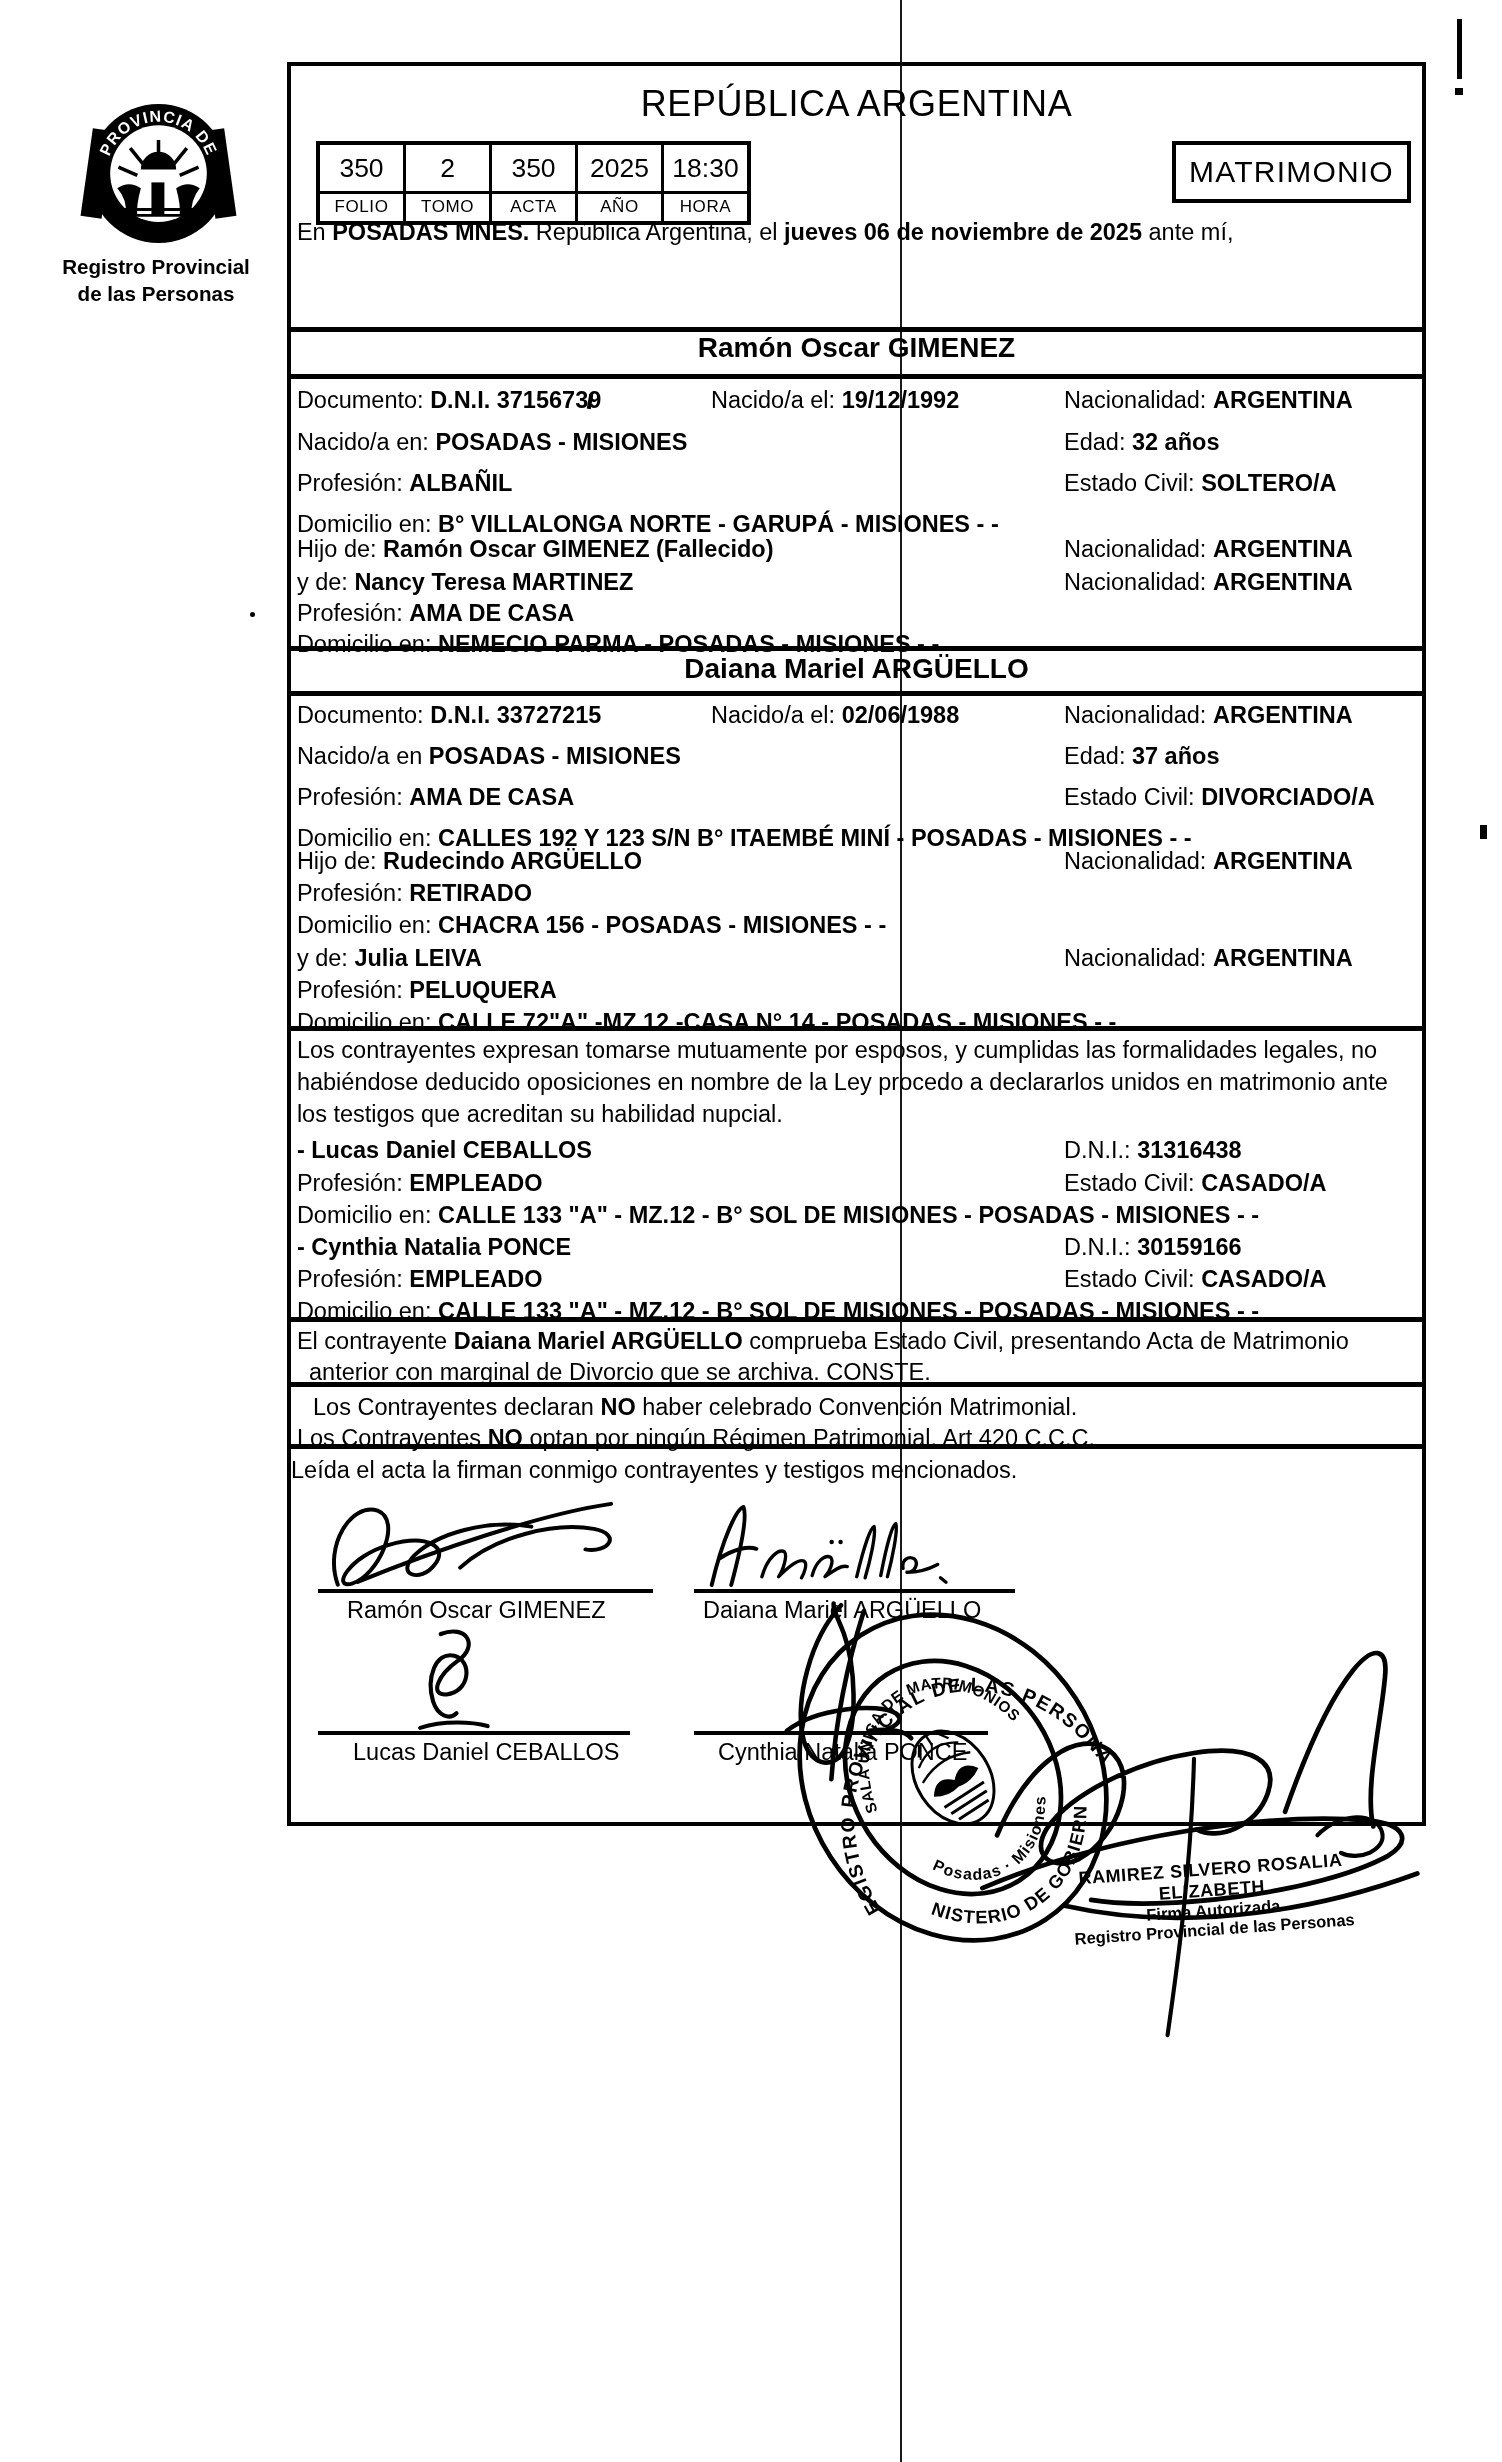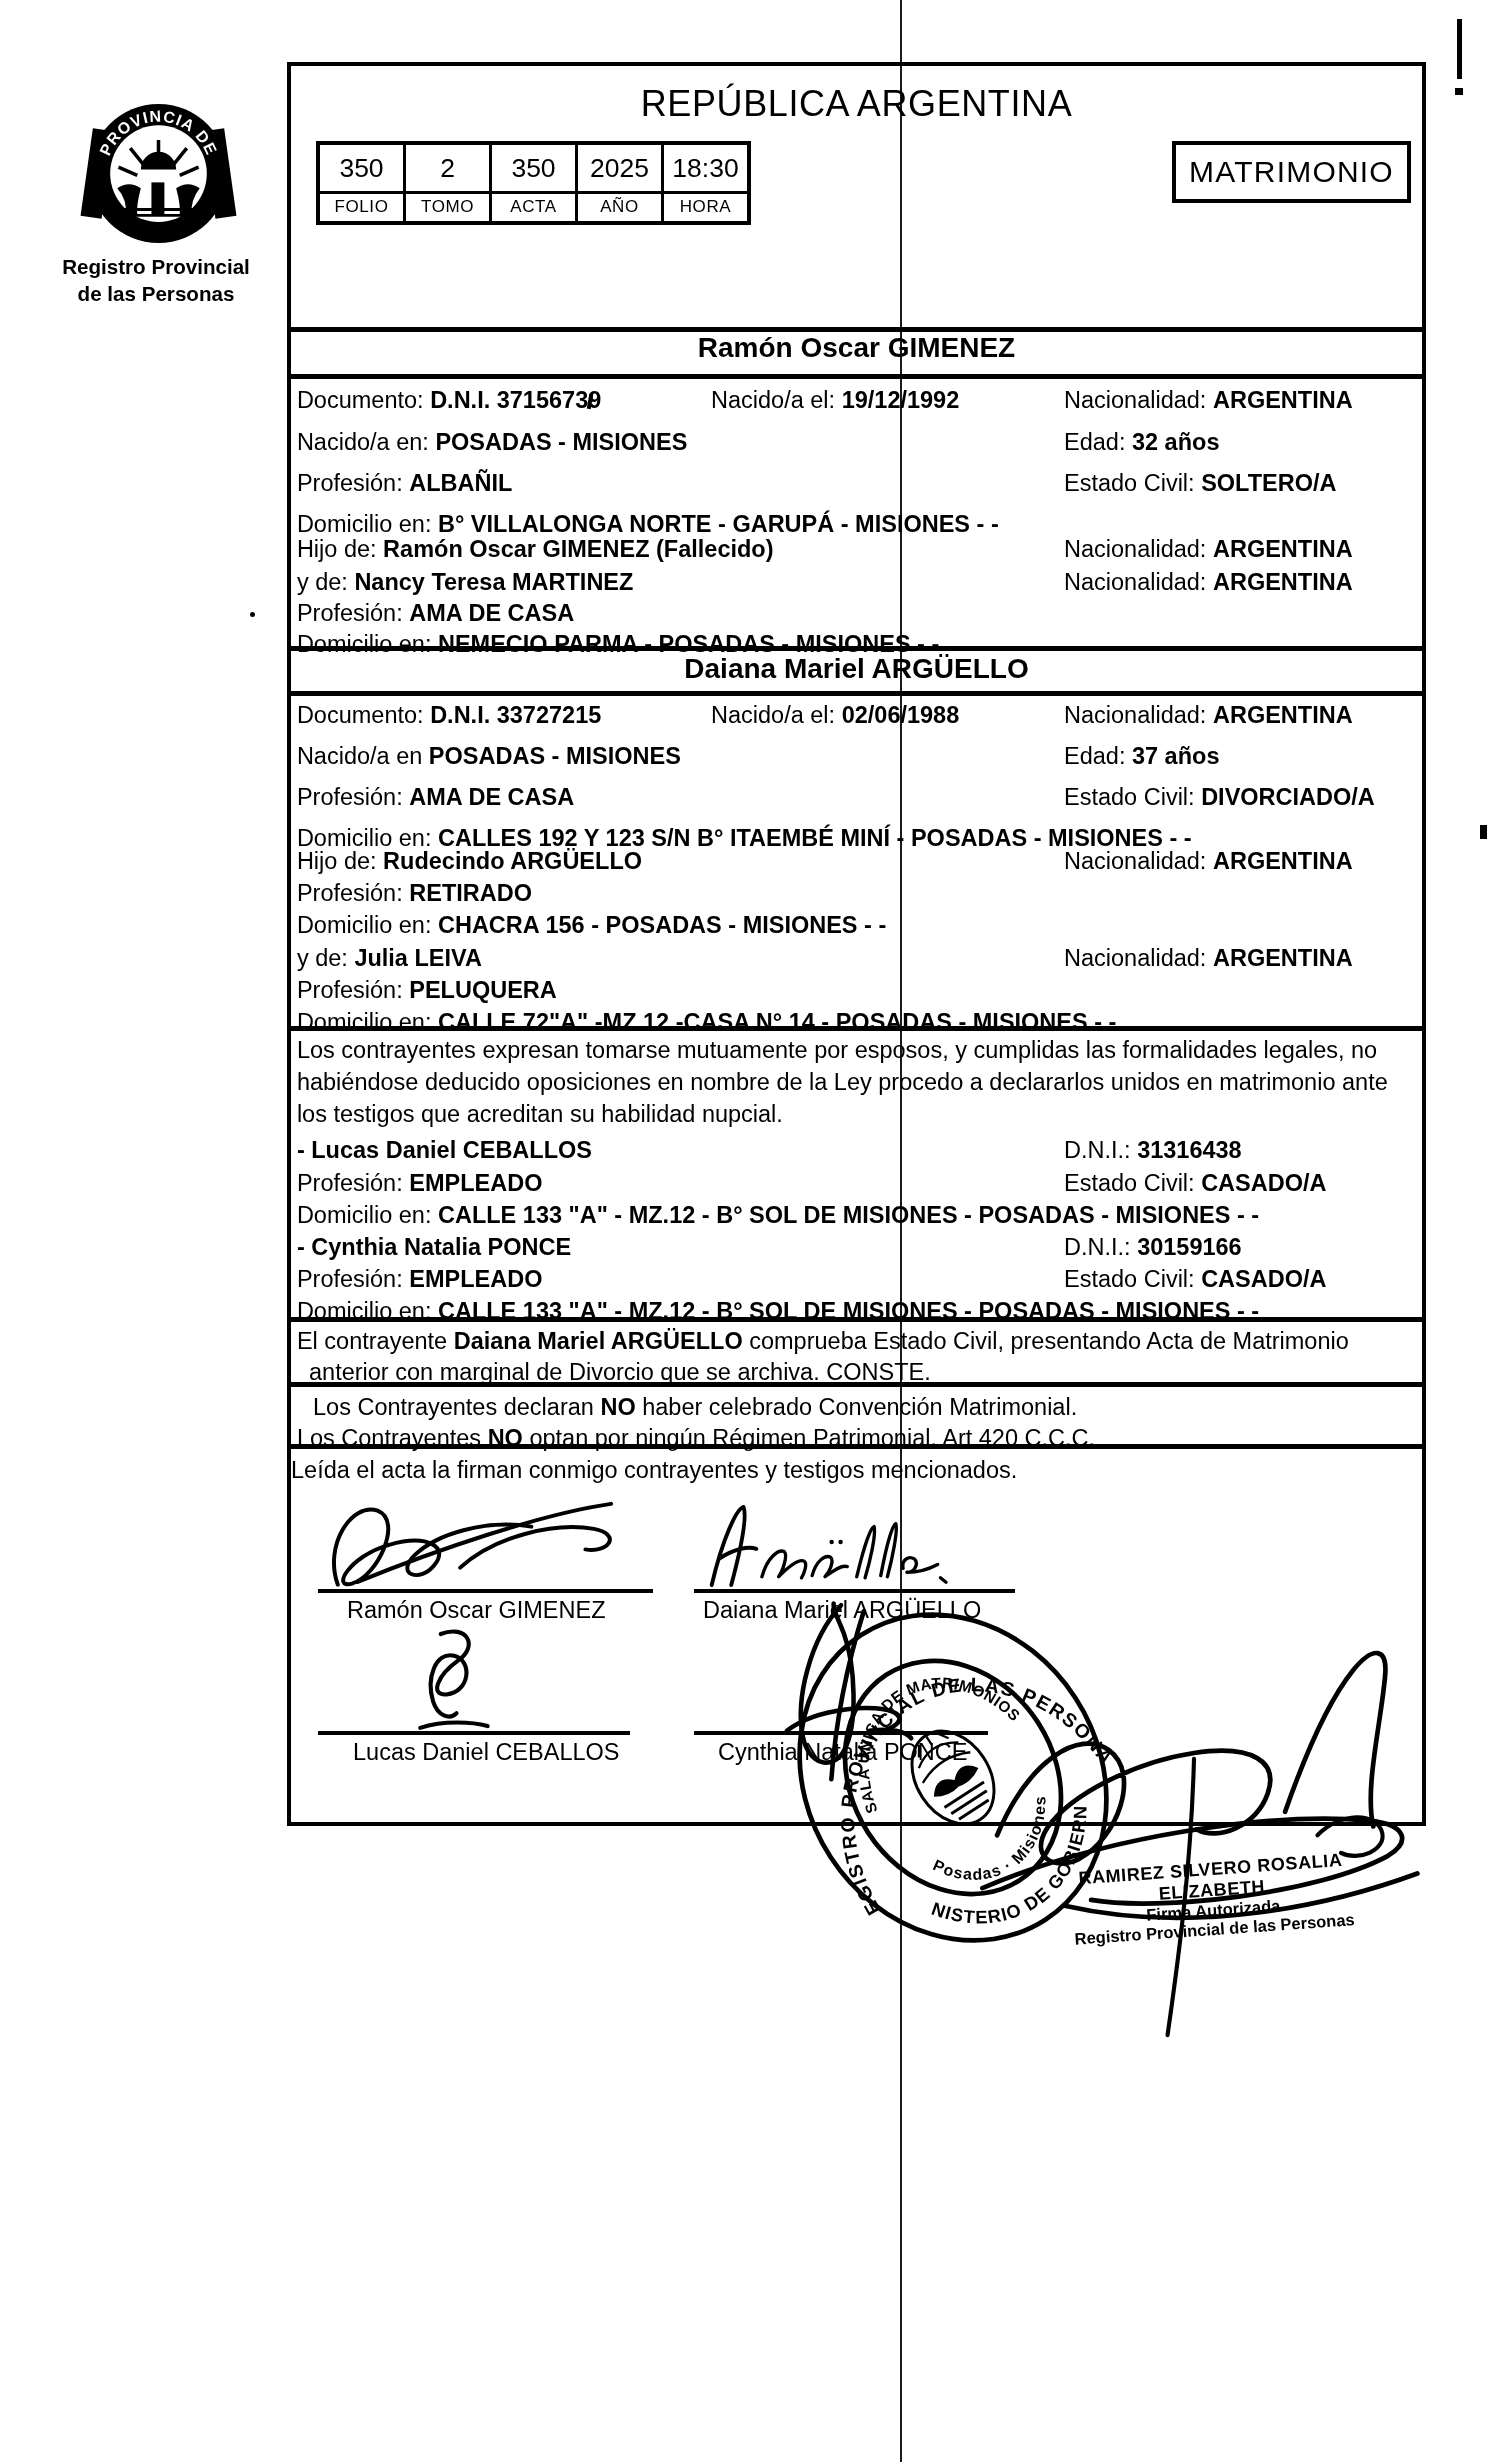--- a/index.html
+++ b/index.html
@@ -108,20 +108,23 @@
         <td>TOMO</td>
         <td>ACTA</td>
         <td>AÑO</td>
         <td>HORA</td>
       </tr>
     </tbody>
       </table>
 
     <div id="acttype">MATRIMONIO</div>
 
+    <div class="row" style="left:5.9px;top:154px;">
+      <span class="lbl">En </span><span class="val">POSADAS MNES.</span><span class="lbl">  República Argentina, el </span><span class="val">jueves 06 de noviembre de 2025</span><span class="lbl"> ante mí,</span>
+    </div>
 
     <div class="sep" style="top:261px;"></div>
     <div class="sect-title" style="top:266px;">Ramón Oscar GIMENEZ</div>
     <div class="sep" style="top:308px;"></div>
 
     <div class="row" style="left:5.9px;top:322px;">
       <span class="lbl">Documento:</span> <span class="val">D.N.I. 37156739</span>
     </div>
     <div class="row" style="left:420px;top:322px;">
       <span class="lbl">Nacido/a el:</span> <span class="val">19/12/1992</span>

